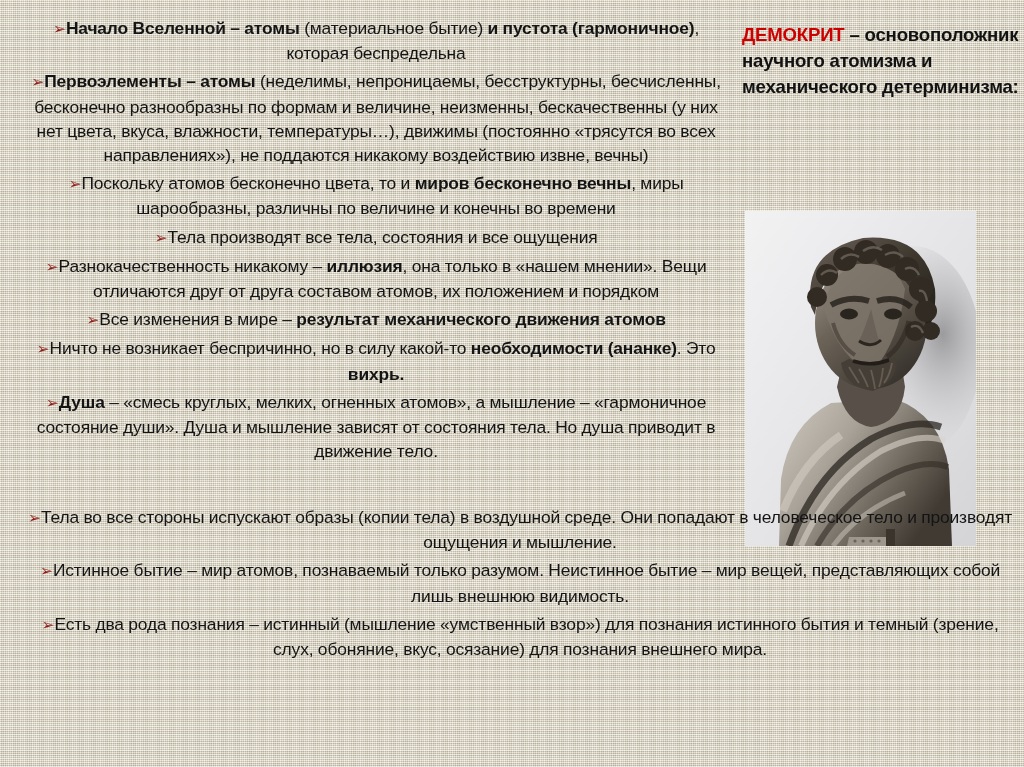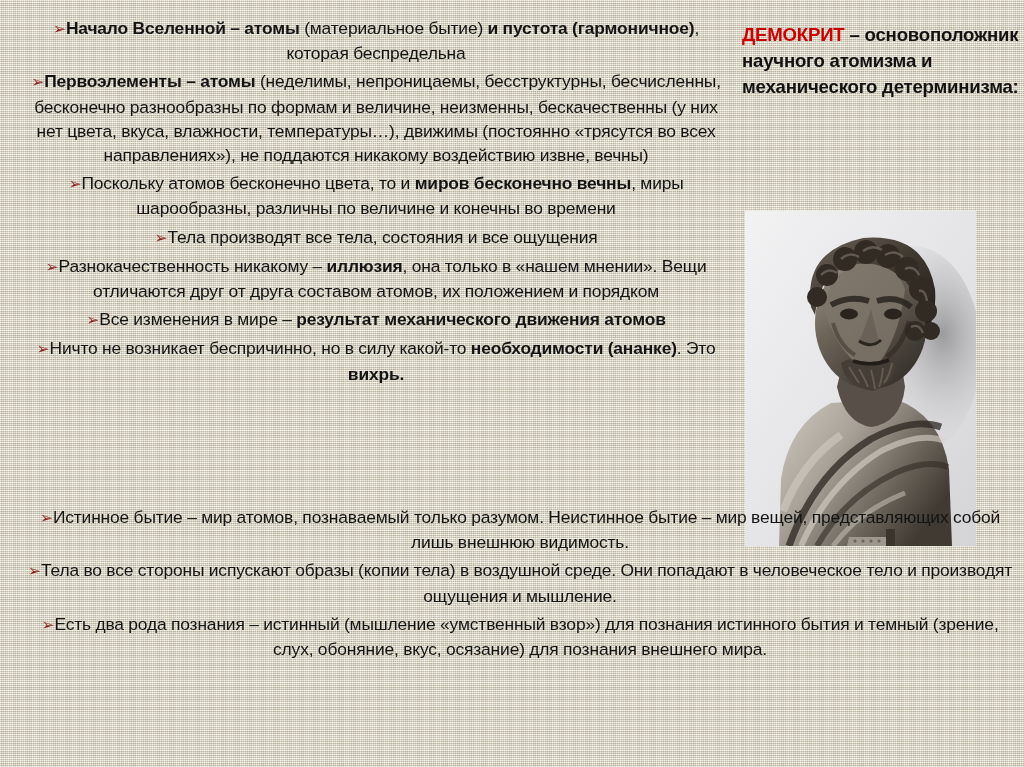--- a/index.html
+++ b/index.html
@@ -199,24 +199,25 @@
 
   <div class="body-col">
     <div id="narrow-list">
         <p class="para c"><span class="bullet">➢</span><b>Начало Вселенной – атомы </b><span>(материальное бытие) </span><b>и пустота (гармоничное)</b><span>, которая беспредельна</span></p>
         <p class="para c"><span class="bullet">➢</span><b>Первоэлементы – атомы </b><span>(неделимы, непроницаемы, бесструктурны, бесчисленны, бесконечно разнообразны по формам и величине, неизменны, бескачественны (у них нет цвета, вкуса, влажности, температуры…), движимы (постоянно «трясутся во всех направлениях»), не поддаются никакому воздействию извне, вечны)</span></p>
         <p class="para c"><span class="bullet">➢</span><span>Поскольку атомов бесконечно цвета, то и </span><b>миров бесконечно вечны</b><span>, миры шарообразны, различны по величине и конечны  во времени</span></p>
         <p class="para c"><span class="bullet">➢</span><span>Тела производят все тела, состояния и все ощущения</span></p>
         <p class="para c"><span class="bullet">➢</span><span>Разнокачественность никакому – </span><b>иллюзия</b><span>, она только в «нашем мнении». Вещи отличаются друг от друга составом атомов, их положением и порядком</span></p>
         <p class="para c"><span class="bullet">➢</span><span>Все изменения в мире – </span><b>результат механического движения атомов</b></p>
         <p class="para c"><span class="bullet">➢</span><span>Ничто не возникает беспричинно, но в силу какой-то </span><b>необходимости (ананке)</b><span>. Это </span><b>вихрь.</b></p>
+        <p class="para c"><span class="bullet">➢</span><b>Душа</b><span> – «смесь круглых, мелких, огненных атомов», а мышление – «гармоничное состояние души». Душа и мышление зависят от состояния тела. Но душа приводит в движение тело.</span></p>
       </div>
   </div>
 
   <div class="wide-col" id="wide-col-holder" style="top: 505px;">
     <div id="wide-list">
+        <p class="para c"><span class="bullet">➢</span><span>Тела во все стороны испускают образы (копии тела) в воздушной среде. Они попадают в человеческое тело и производят ощущения и мышление.</span></p>
         <p class="para c"><span class="bullet">➢</span><span>Истинное бытие – мир атомов, познаваемый только разумом. Неистинное бытие – мир вещей, представляющих собой лишь внешнюю видимость.</span></p>
-        <p class="para c"><span class="bullet">➢</span><span>Тела во все стороны испускают образы (копии тела) в воздушной среде. Они попадают в человеческое тело и производят ощущения и мышление.</span></p>
         <p class="para c"><span class="bullet">➢</span><span>Есть два рода познания – истинный (мышление «умственный взор») для познания истинного бытия и темный (зрение, слух, обоняние, вкус, осязание) для познания внешнего мира.</span></p>
       </div>
   </div>
 
 </div>
 
 </body></html>

